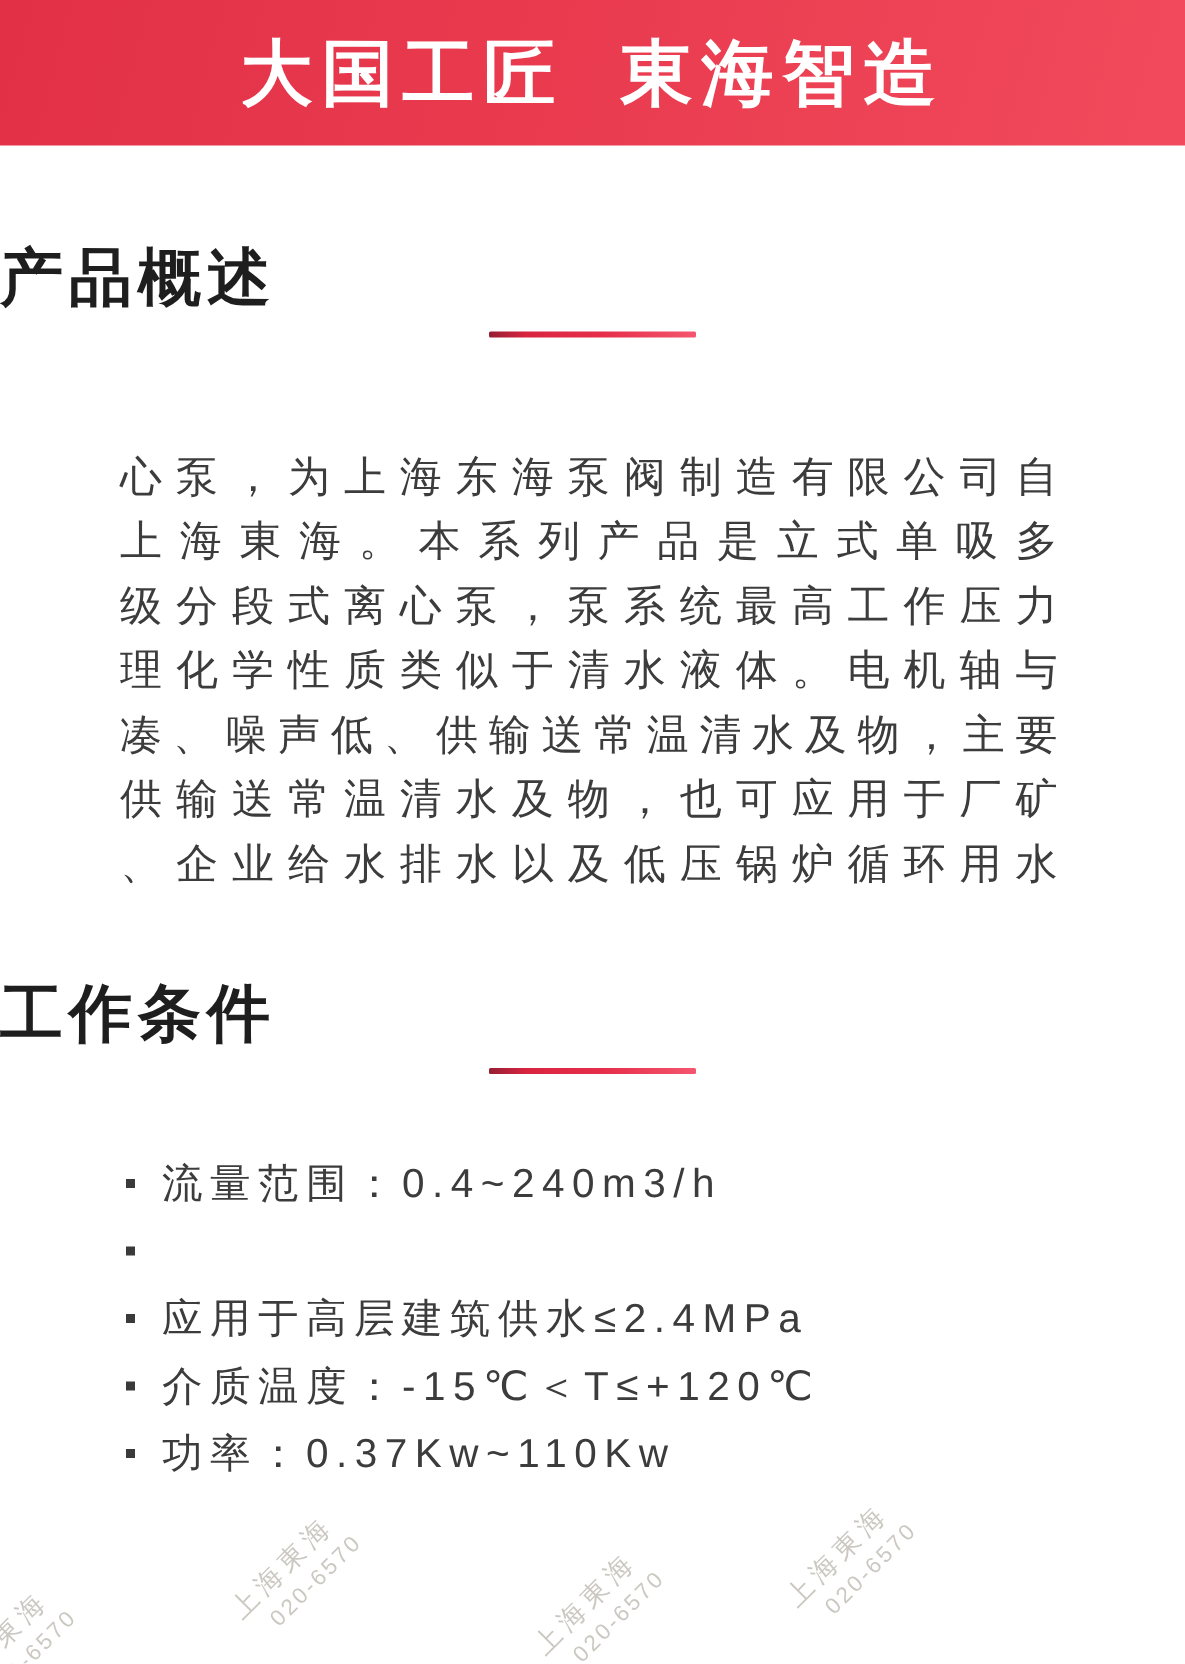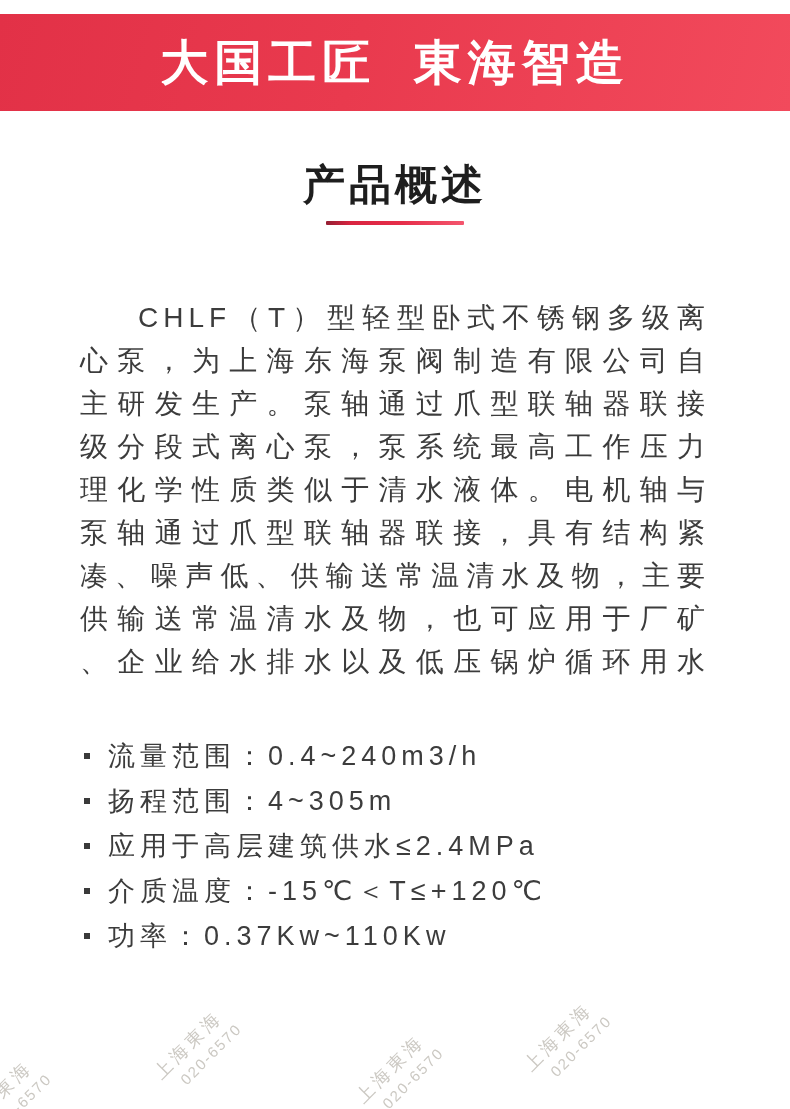--- a/index.html
+++ b/index.html
@@ -12,39 +12,39 @@
     position: relative;
     width: 790px;
     height: 1109px;
     background: #ffffff;
     overflow: hidden;
   }
 
   
   .banner {
     position: absolute;
-    left: 0; top: 14px;
+    left: 0; top: 0;
     width: 790px;
     height: 97px;
     background: linear-gradient(105deg, #e23147 0%, #e93a4e 45%, #f24a5c 100%);
     display: flex;
     align-items: center;
     justify-content: center;
   }
   .banner-title {
     color: #ffffff;
     font-size: 48px;
     font-weight: 800;
     letter-spacing: 6px;
     word-spacing: 18px;
     white-space: nowrap;
   }
 
   
-  .section-head { text-align: center; }
+  .section-head { }
   .section-head.first { padding-top: 162px; }   
   .section-head.second { padding-top: 56px; }
   .section-title {
     display: inline-block;
     font-size: 42px;
     font-weight: 700;
     color: #1e1e1e;
     letter-spacing: 4px;
     line-height: 1.1;
   }
@@ -122,40 +122,41 @@
   <div class="banner">
     <div class="banner-title">大国工匠 東海智造</div>
   </div>
 
   <div class="section-head first">
     <div class="section-title">产品概述</div>
     <div class="title-underline"></div>
   </div>
 
   <div class="overview-text">
-    <div class="para-line indent">CHLF（T）型轻型卧式不锈钢多级离</div>
     <div class="para-line">心泵，为上海东海泵阀制造有限公司自</div>
-    <div class="para-line">主研发生产。泵轴通过爪型联轴器联接</div>
+    <div class="para-line">上海東海。本系列产品是立式单吸多</div>
     <div class="para-line">级分段式离心泵，泵系统最高工作压力</div>
     <div class="para-line">理化学性质类似于清水液体。电机轴与</div>
-    <div class="para-line">泵轴通过爪型联轴器联接，具有结构紧</div>
     <div class="para-line">凑、噪声低、供输送常温清水及物，主要</div>
     <div class="para-line">供输送常温清水及物，也可应用于厂矿</div>
     <div class="para-line">、企业给水排水以及低压锅炉循环用水</div>
   </div>
 
+  <div class="section-head second">
+    <div class="section-title">工作条件</div>
+    <div class="title-underline"></div>
+  </div>
 
   <ul class="cond-list">
     <li class="cond-item">
       <span class="bullet"></span>
       <span class="cond-text">流量范围：0.4~240m3/h</span>
     </li>
     <li class="cond-item">
       <span class="bullet"></span>
-      <span class="cond-text">扬程范围：4~305m</span>
     </li>
     <li class="cond-item">
       <span class="bullet"></span>
       <span class="cond-text">应用于高层建筑供水≤2.4MPa</span>
     </li>
     <li class="cond-item">
       <span class="bullet"></span>
       <span class="cond-text">介质温度：-15℃＜T≤+120℃</span>
     </li>
     <li class="cond-item">

